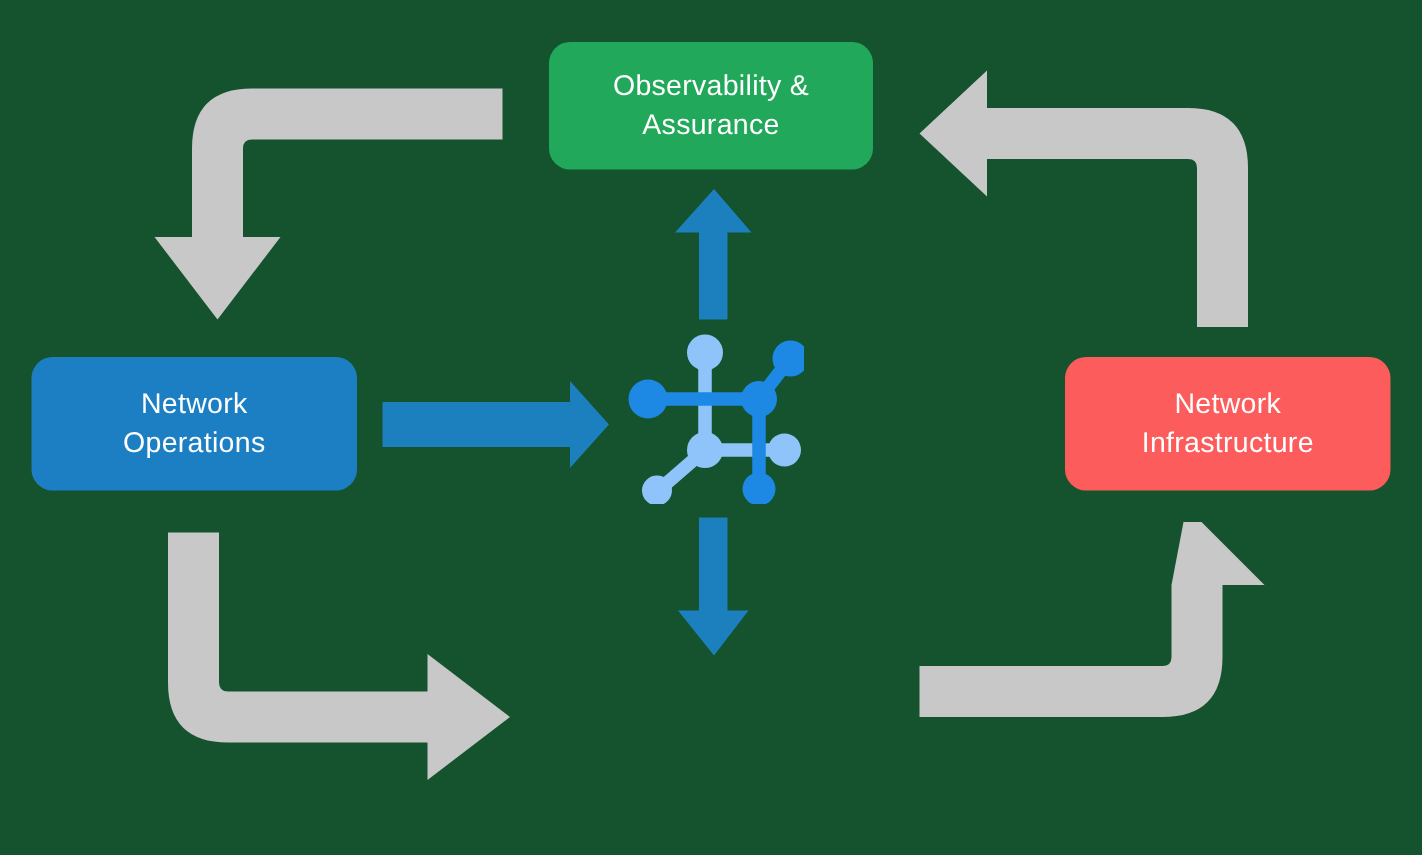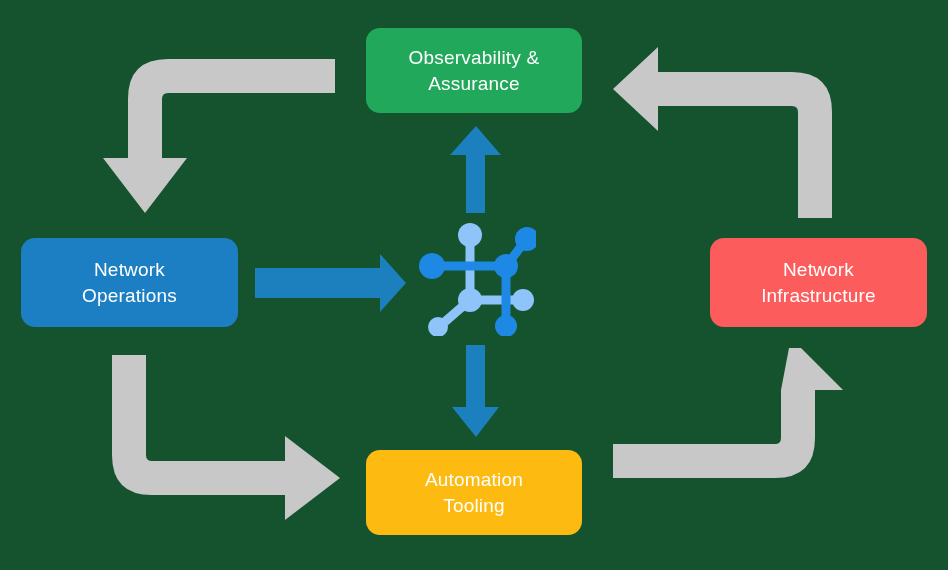--- a/index.html
+++ b/index.html
@@ -177,16 +177,14 @@
 
   <div class="node-box" id="box-observability">Observability &amp;
 Assurance</div>
 
   <div class="node-box" id="box-network-operations">Network
 Operations</div>
 
   <div class="node-box" id="box-network-infrastructure">Network
 Infrastructure</div>
 
-  <div class="node-box" id="box-automation-tooling">Automation
-Tooling</div>
 
 </div>
 
 </body></html>

